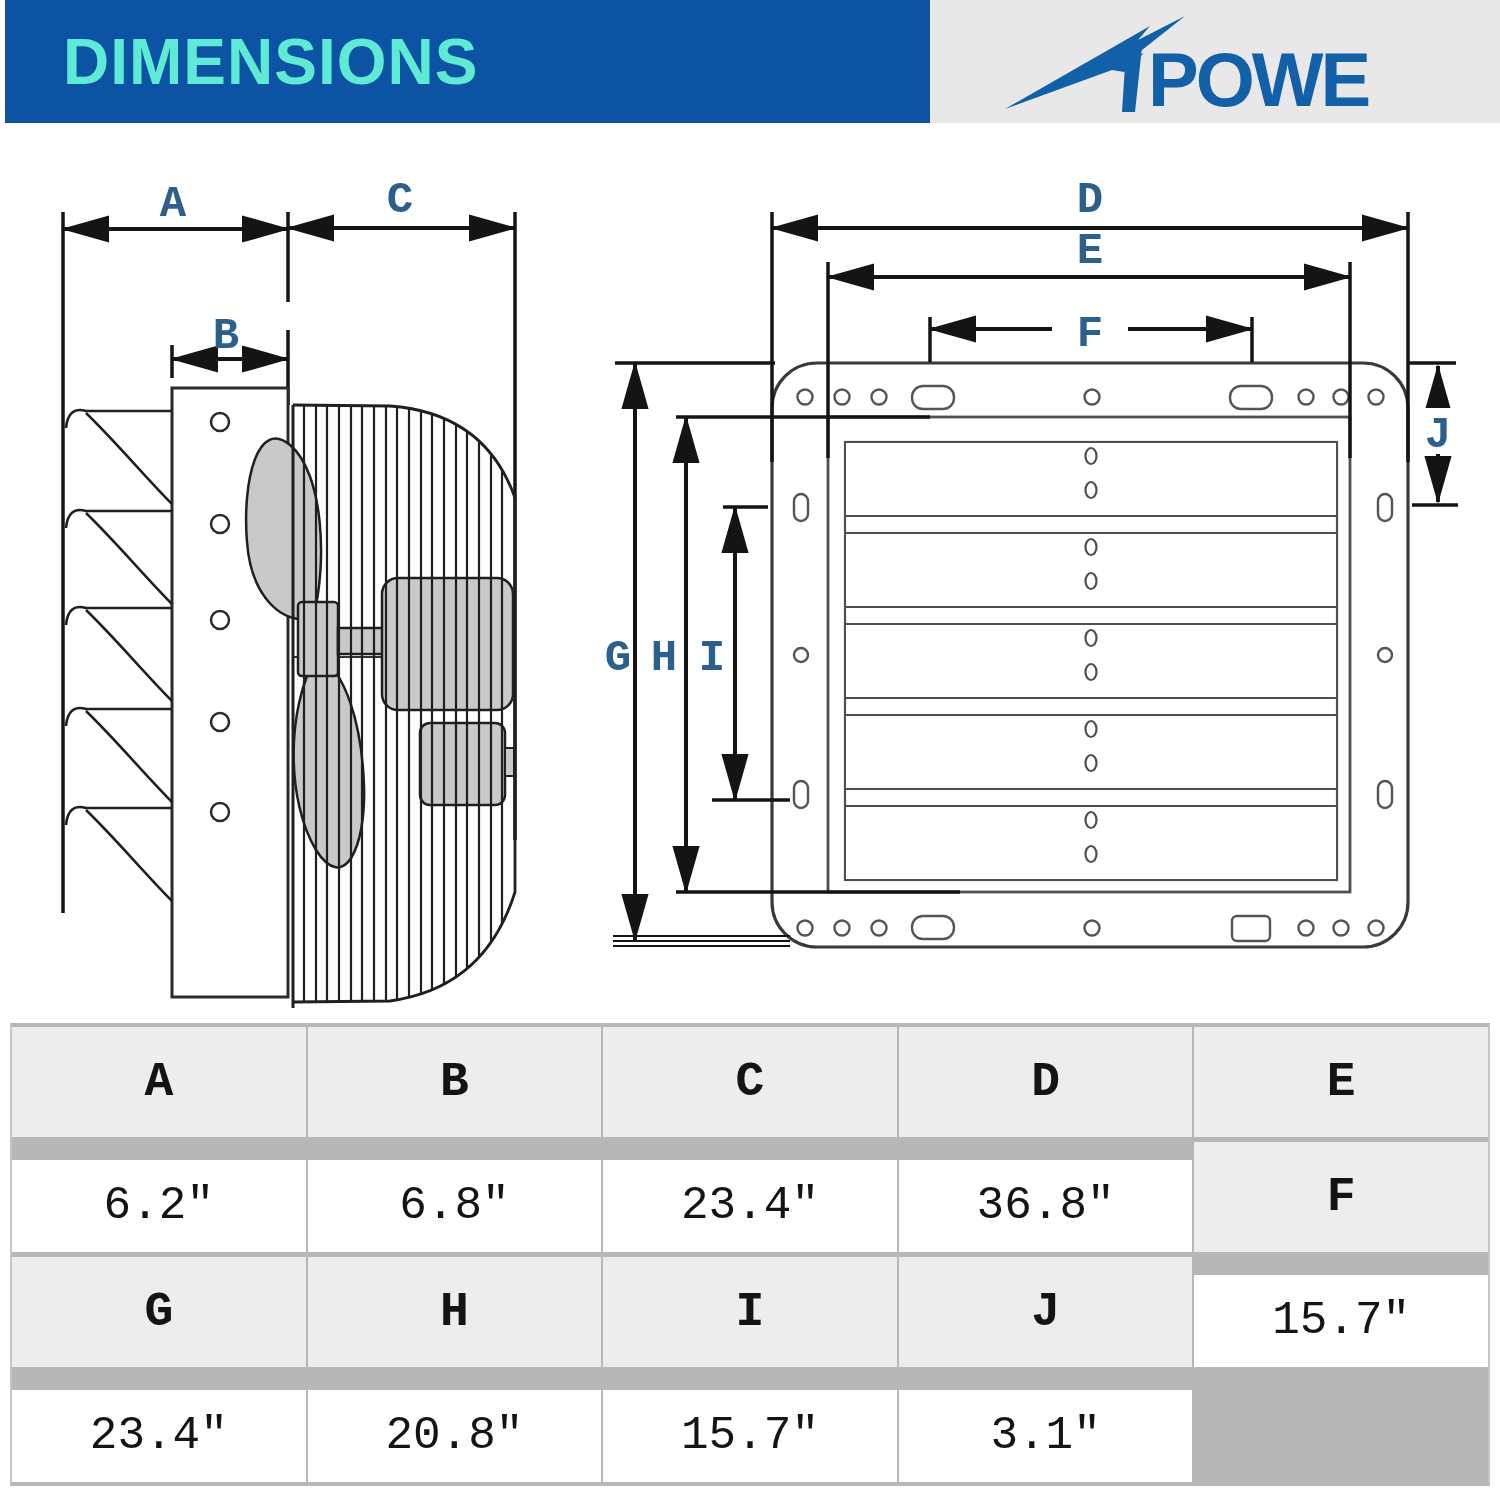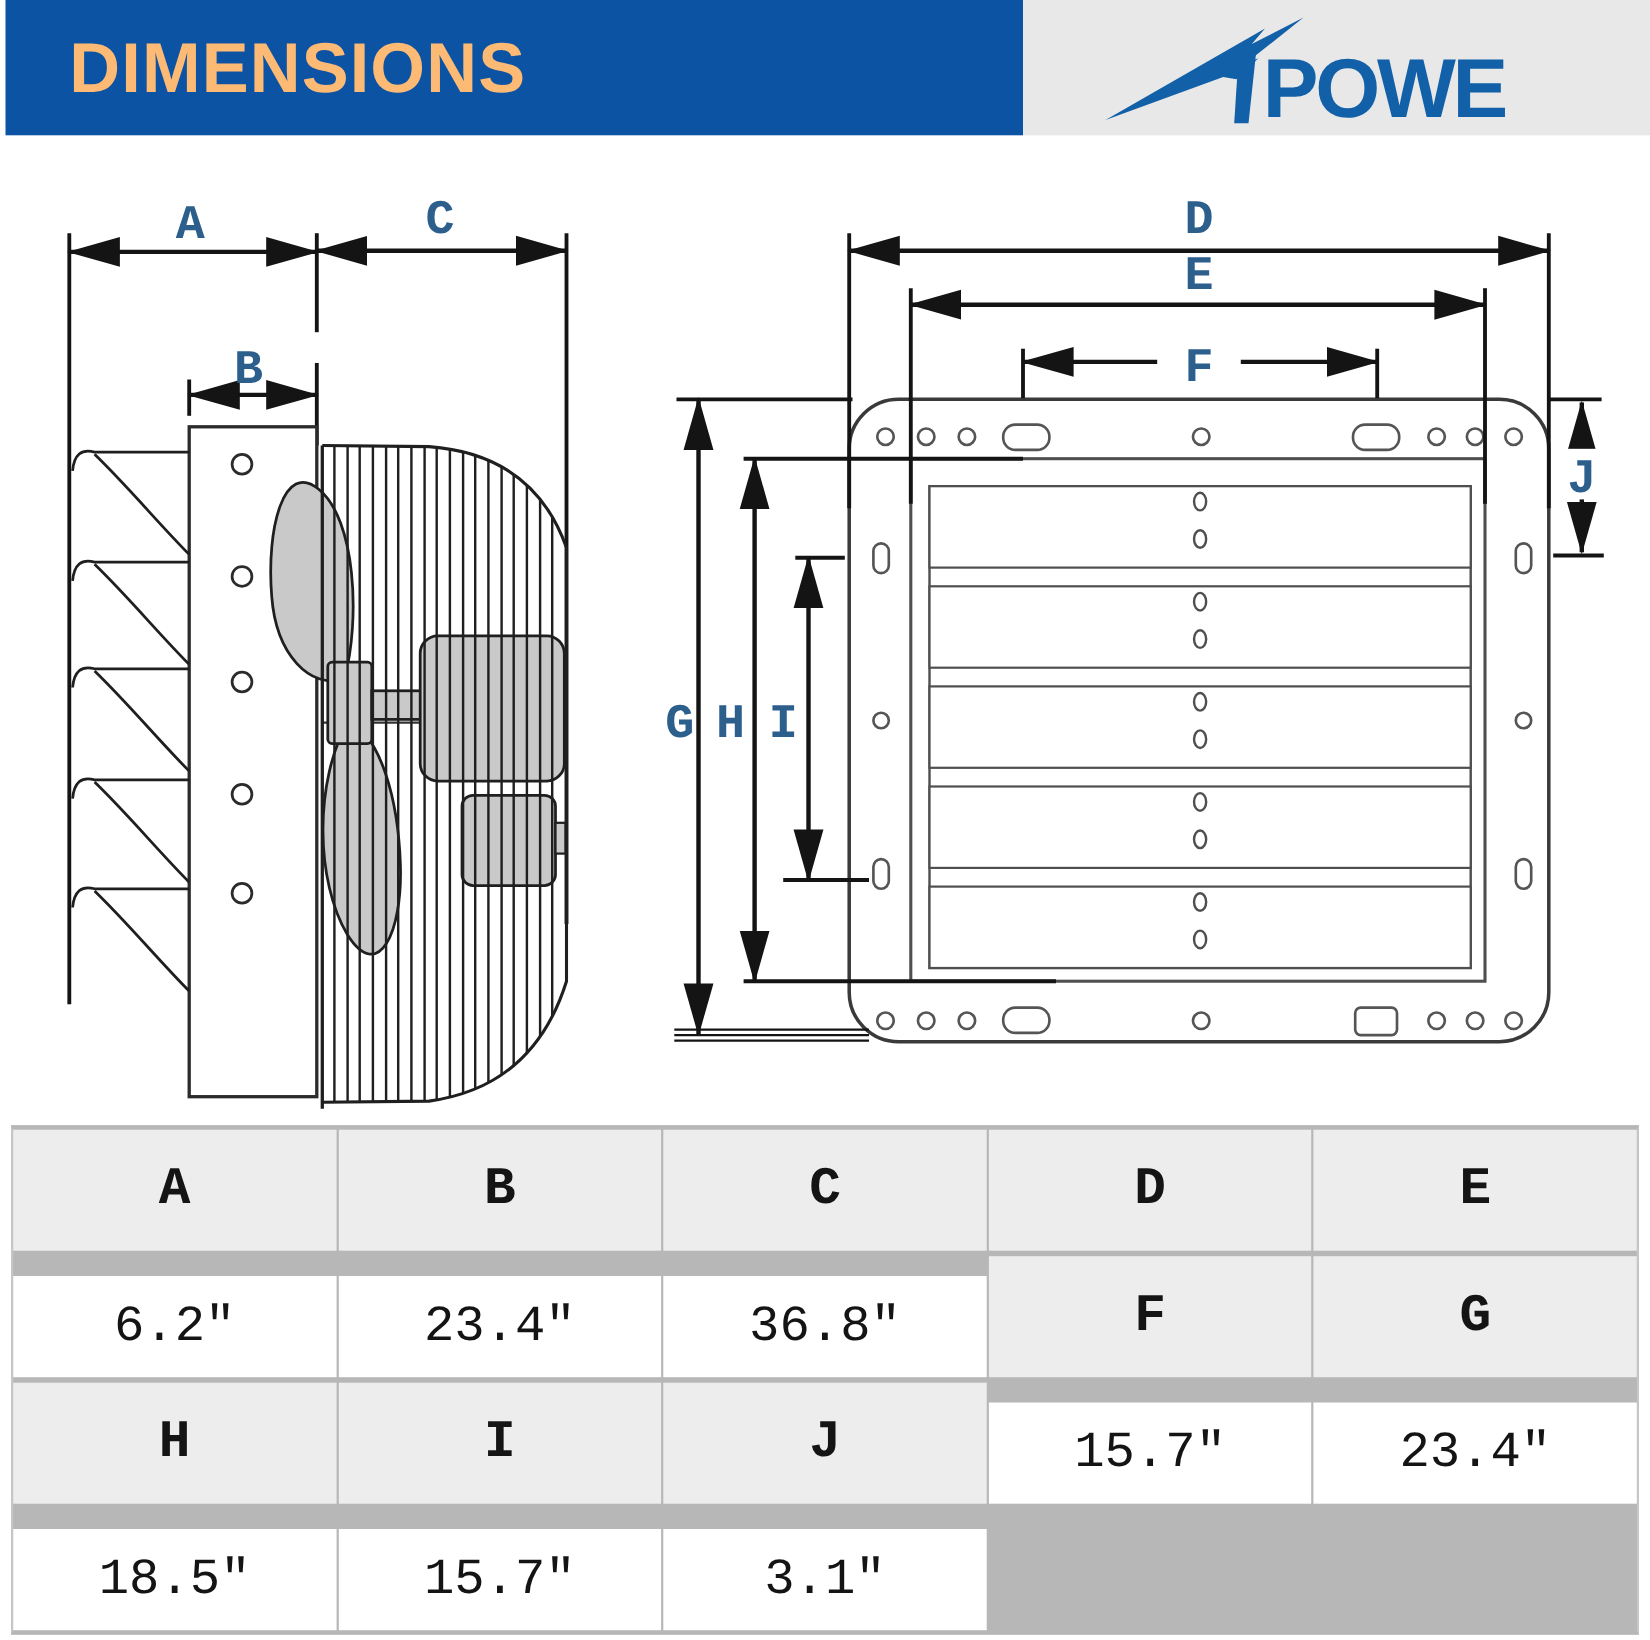--- a/index.html
+++ b/index.html
@@ -3,21 +3,21 @@
 <meta charset="utf-8">
 <style>
   html,body{margin:0;padding:0;background:#ffffff;width:1500px;height:1491px;
     font-family:"Liberation Sans",sans-serif;overflow:hidden;position:relative;}
   .stage{position:absolute;left:0;top:0;width:1500px;height:1491px;background:#ffffff;}
 
   
   .logo-strip{position:absolute;left:928px;top:0;width:572px;height:123px;background:#e8e8e8;}
   .header-bar{position:absolute;left:5px;top:0;width:925px;height:123px;background:#0d53a4;
     display:flex;align-items:center;}
-  .header-bar h1{margin:0 5px 0 58px;color:#fdba74;font-size:64px;font-weight:800;
+  .header-bar h1{margin:0 5px 0 58px;color:#5eead4;font-size:64px;font-weight:800;
     letter-spacing:1px;font-family:"Liberation Sans",sans-serif;}
   .logo-svg{position:absolute;left:1000px;top:14px;}
 
   
   .side-view{position:absolute;left:30px;top:150px;}
   .front-view{position:absolute;left:600px;top:150px;}
   svg text.dimlabel{font-family:"Liberation Mono","DejaVu Sans Mono",monospace;
     font-weight:700;font-size:44px;fill:#2d5f8d;}
 
   
@@ -255,29 +255,30 @@
   </svg>
 
   <div class="dims-table">
     <div class="cell th">A</div>
     <div class="cell th">B</div>
     <div class="cell th">C</div>
     <div class="cell th">D</div>
     <div class="cell th">E</div>
 
     <div class="cell td">6.2″</div>
+    <div class="cell td">6.8″</div>
     <div class="cell td">23.4″</div>
     <div class="cell td">36.8″</div>
 
     <div class="cell th">F</div>
     <div class="cell th">G</div>
     <div class="cell th">H</div>
     <div class="cell th">I</div>
     <div class="cell th">J</div>
 
     <div class="cell td">15.7″</div>
     <div class="cell td">23.4″</div>
-    <div class="cell td">18.5″</div>
+    <div class="cell td">20.8″</div>
     <div class="cell td">15.7″</div>
     <div class="cell td">3.1″</div>
   </div>
 
 </div>
 
 </body></html>

